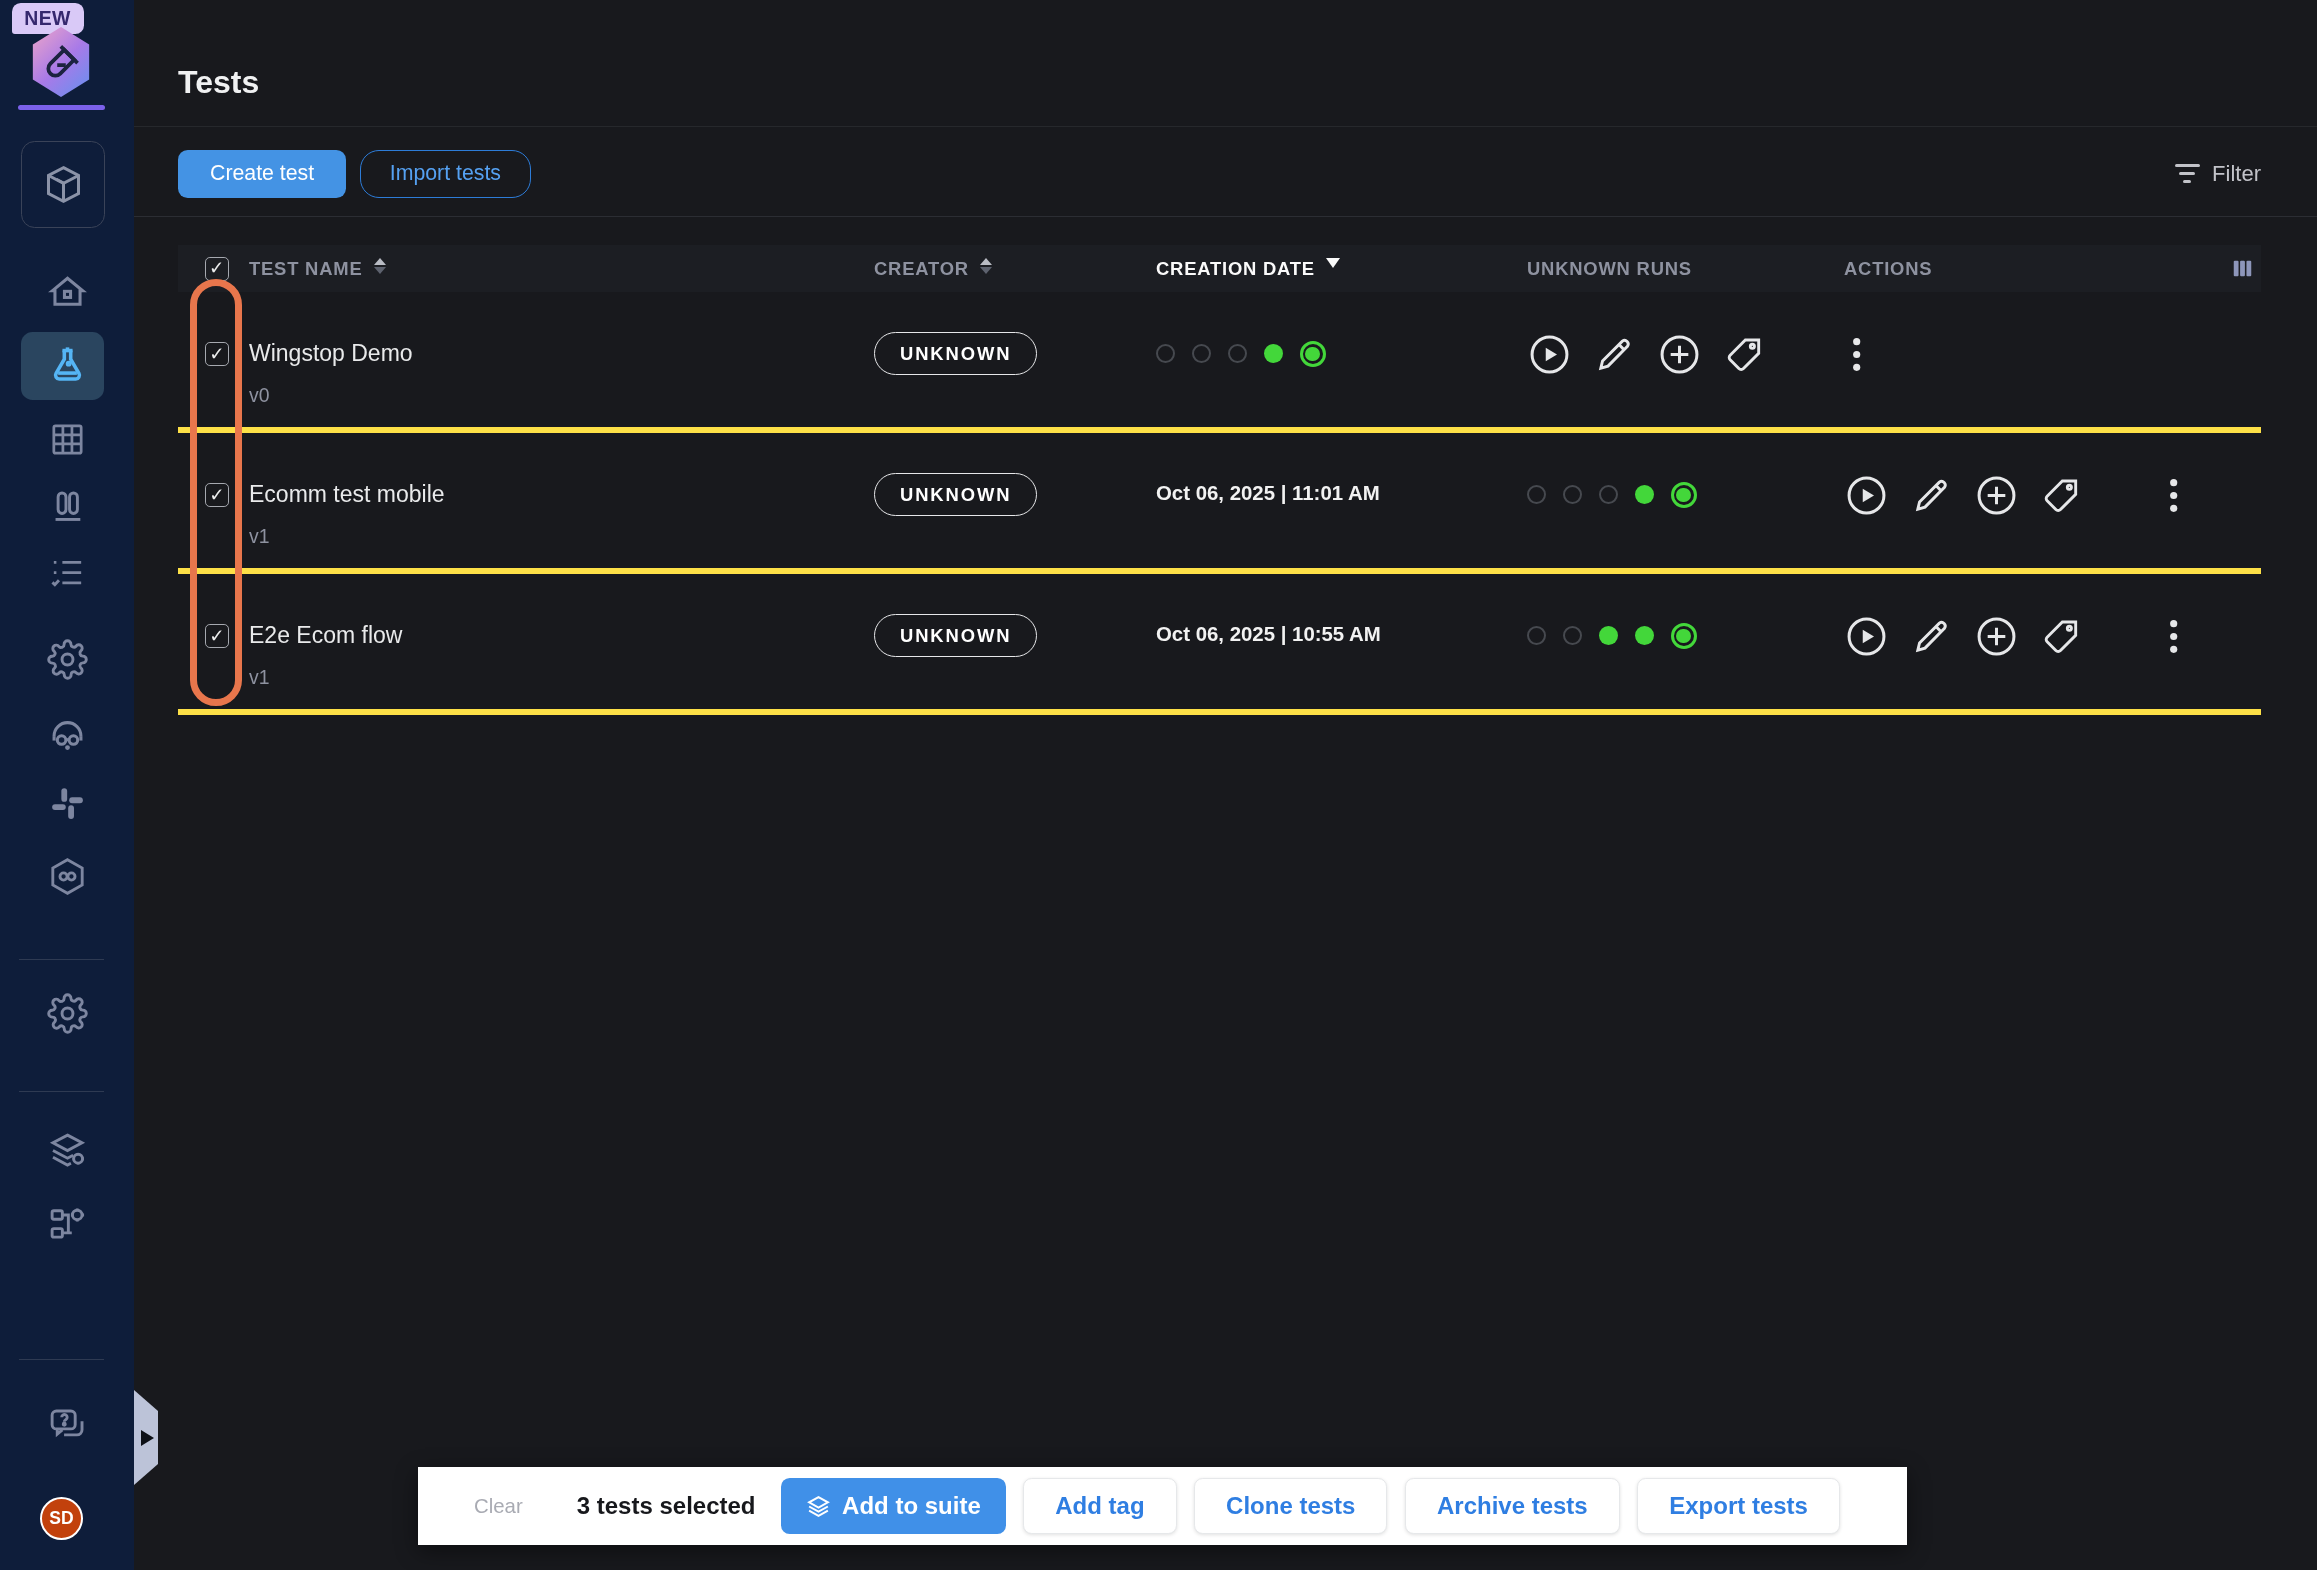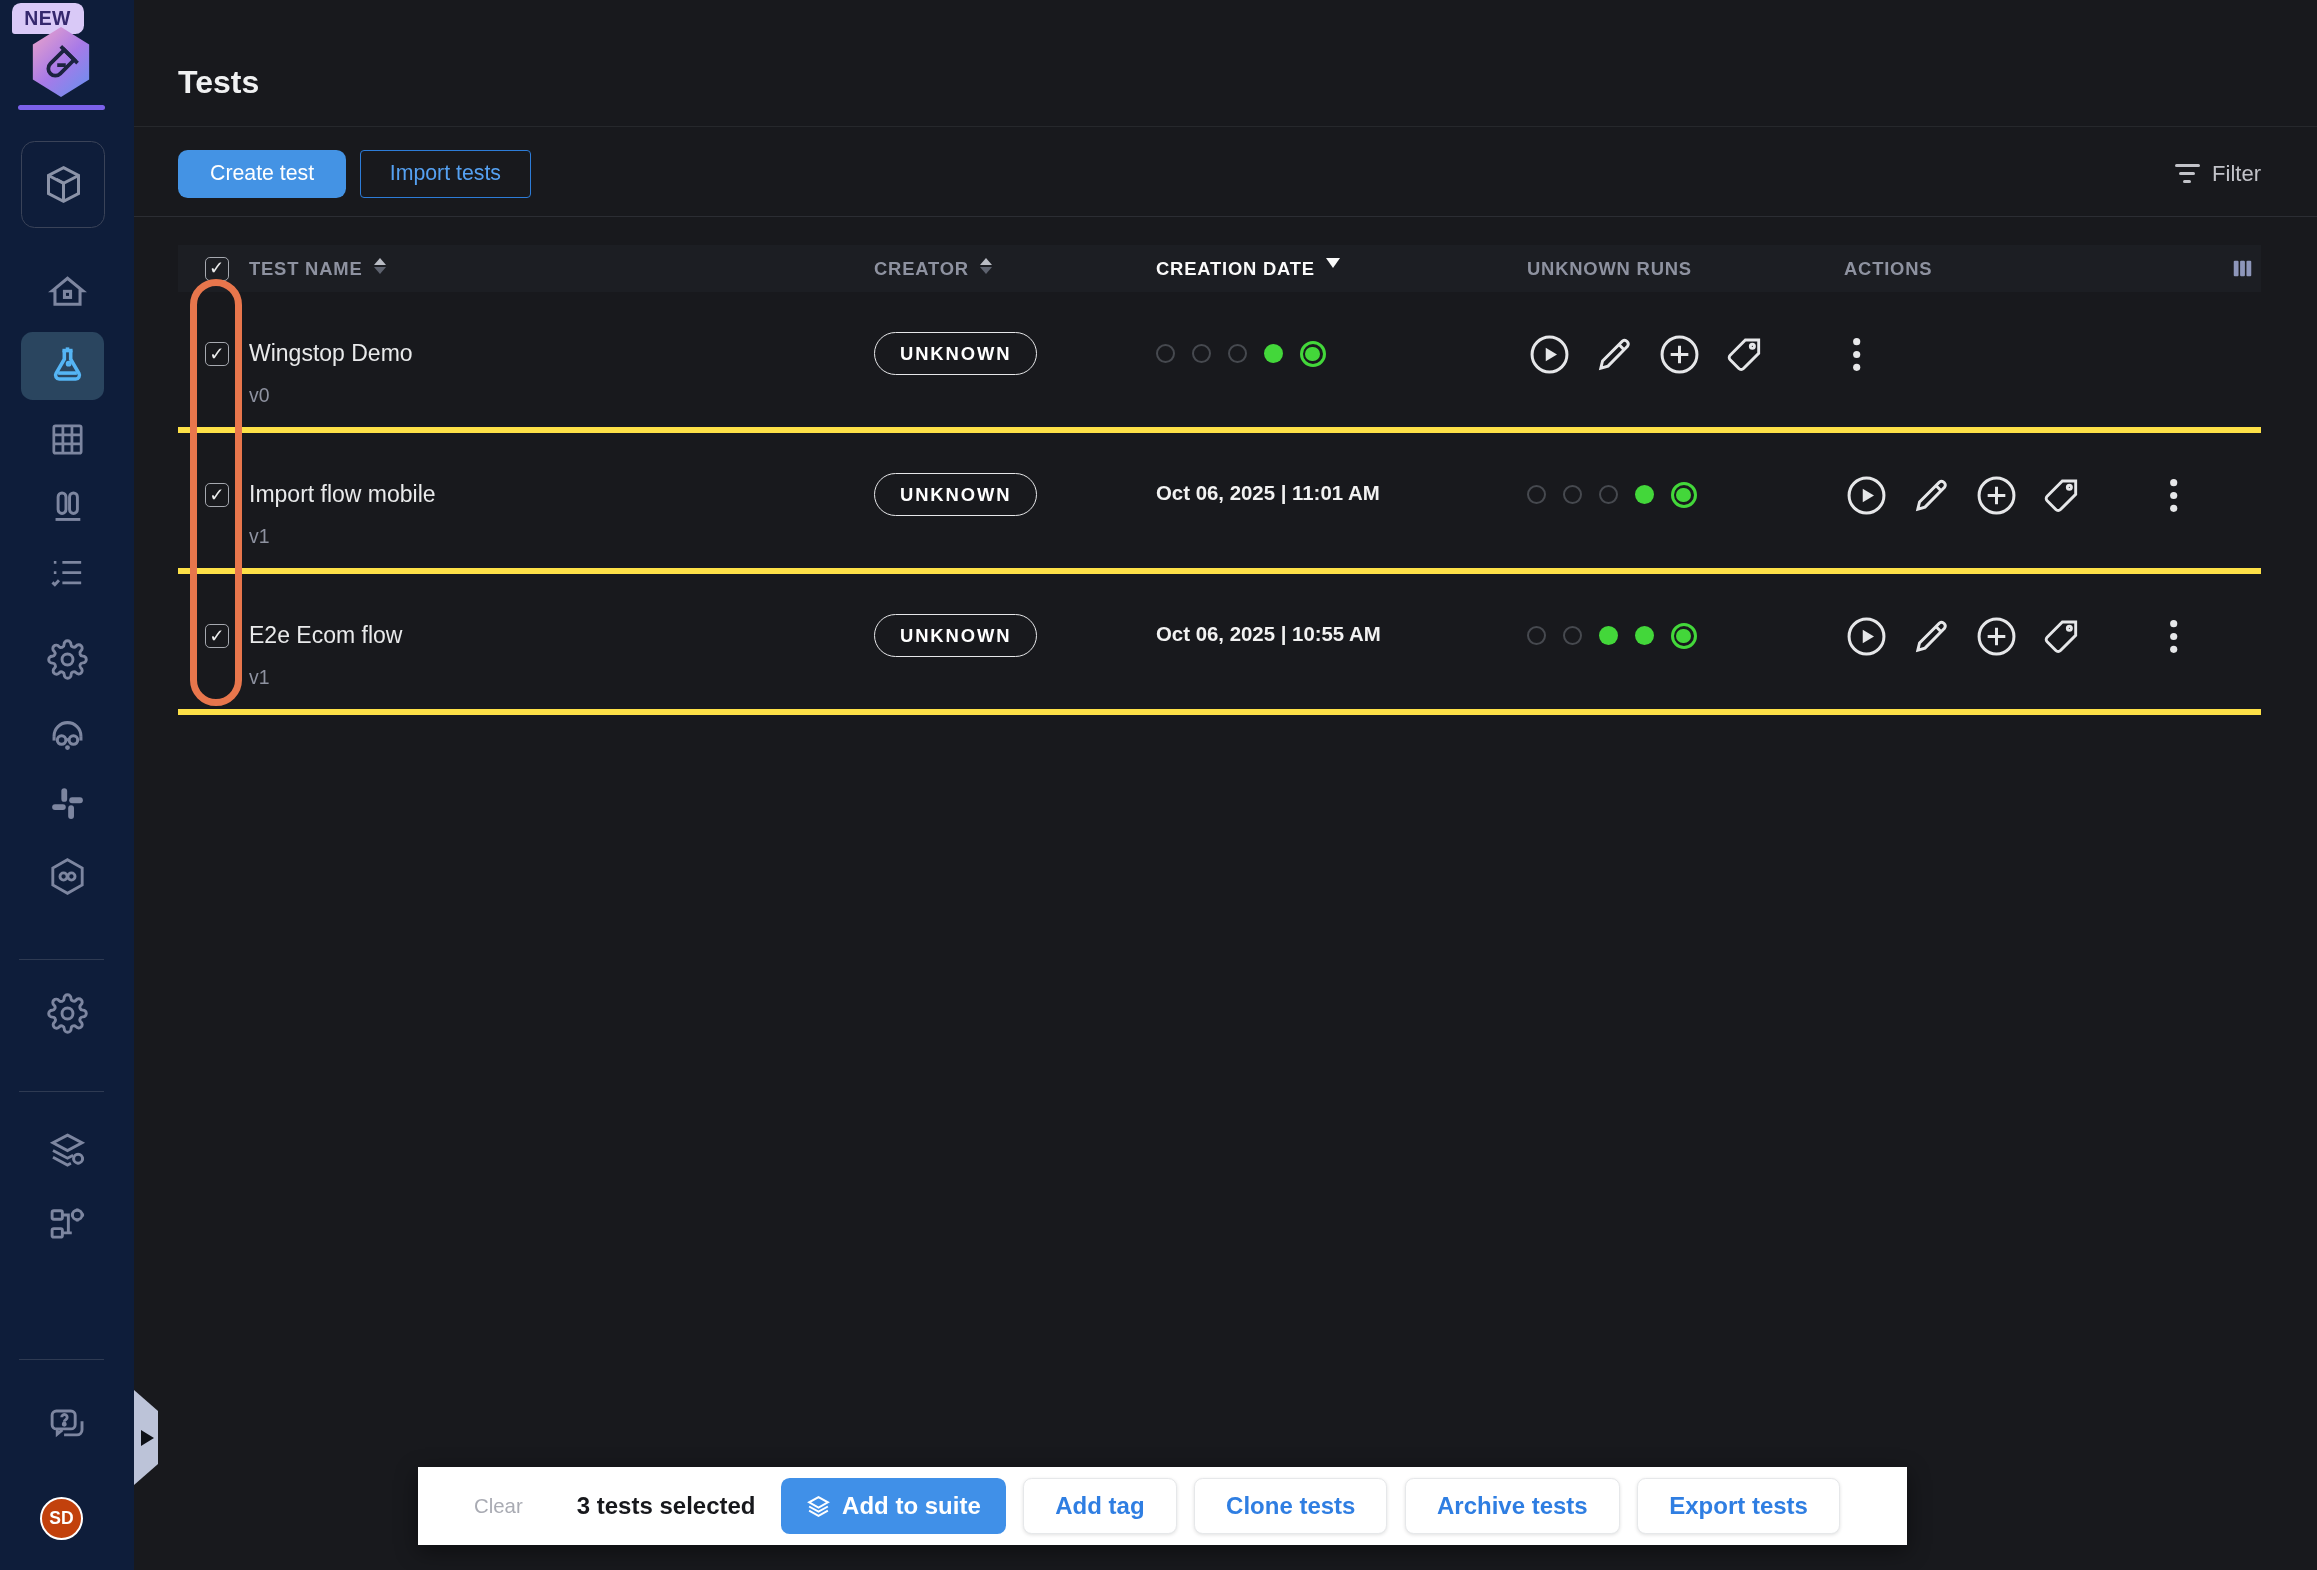--- a/index.html
+++ b/index.html
@@ -68,21 +68,21 @@
   .crumb { cursor:pointer; }
   .crumb-sep { width:10.7px; height:10.7px; border-top:2.4px solid #737a88; border-right:2.4px solid #737a88; transform:rotate(45deg); margin:0 1.9px; }
   .page-title { position:absolute; left:44px; top:64px; font-size:32px; font-weight:700; color:#f0f1f2; }
   .hdr-divider { position:absolute; left:0; top:126px; width:2183px; height:1px; background:#26282c; }
   .toolbar { position:absolute; left:44px; top:149px; right:56px; height:49px; display:flex; align-items:center; }
   .btn-create {
     background:#4493e4; color:#fff; border:none; border-radius:9.7px;
     height:48px; padding:0 32px; font-size:21.3px; font-family:inherit; cursor:pointer;
   }
   .btn-import {
-    background:transparent; color:#55a1f2; border:1.9px solid #2d7cd8; border-radius:4px;
+    background:transparent; color:#55a1f2; border:1.9px solid #2d7cd8; border-radius:19px;
     height:48px; padding:0 29px; font-size:21.3px; font-family:inherit; margin-left:13.6px; cursor:pointer;
   }
   .filter-btn { margin-left:auto; display:flex; align-items:center; gap:12.6px; color:#c2c3c9; font-size:22px; cursor:pointer; }
   .filter-icon { display:inline-flex; flex-direction:column; gap:4.9px; align-items:center; }
   .filter-icon i { display:block; height:2.9px; background:#c2c3c9; border-radius:1.9px; }
   .filter-icon i:nth-child(1){ width:25px; } .filter-icon i:nth-child(2){ width:16.5px; } .filter-icon i:nth-child(3){ width:7.8px; }
   .toolbar-divider { position:absolute; left:0; top:216px; width:2183px; height:1px; background:#2b2d33; }
   
   .table { position:absolute; left:44px; top:245px; width:2083px; }
   .trow {
@@ -412,21 +412,21 @@
           </button>
       </div>
       <div class="cell"></div>
     </div>
 
     <div class="trow data-row">
       <div class="cell cb-cell">
         <span class="checkbox"></span>
       </div>
       <div class="cell name-cell">
-        <div class="test-name">Import flow mobile</div>
+        <div class="test-name">Ecomm test mobile</div>
         <div class="test-version">v1</div>
       </div>
       <div class="cell creator-cell">
         <span class="badge-unknown">UNKNOWN</span>
       </div>
       <div class="cell date-cell">Oct 06, 2025 | 11:01 AM</div>
       <div class="cell runs-cell">
           <span class="dot empty"></span>
           <span class="dot empty"></span>
           <span class="dot empty"></span>

